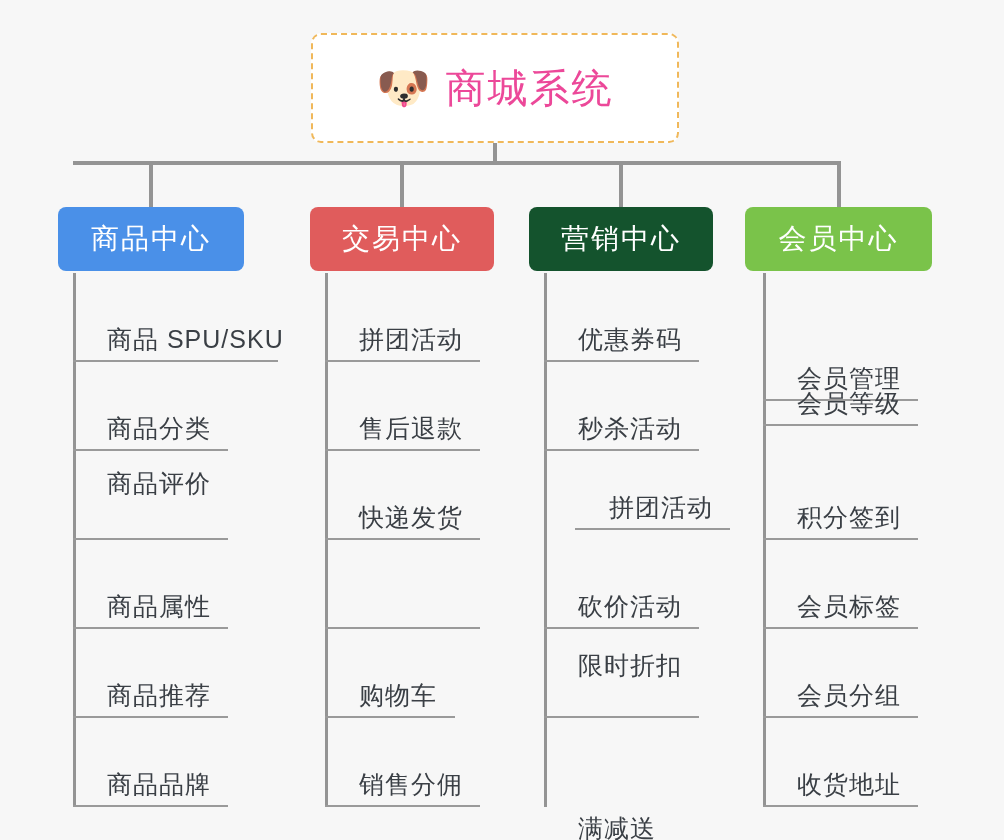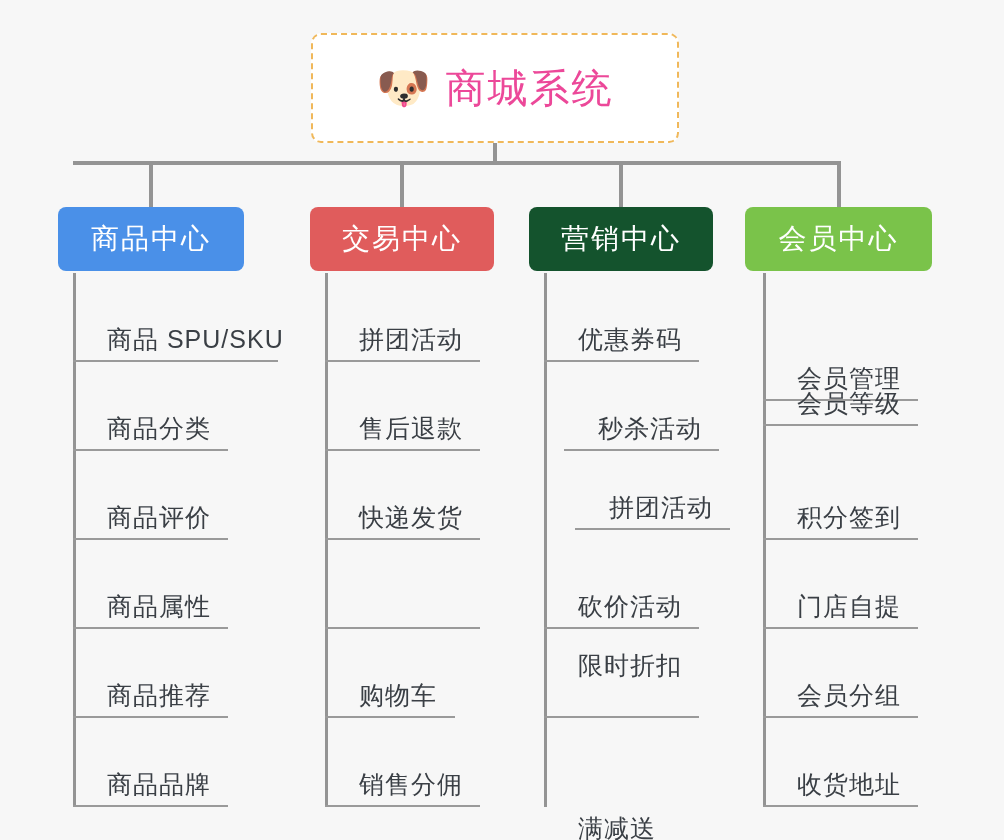--- a/index.html
+++ b/index.html
@@ -143,21 +143,21 @@
       <div class="col" style="left: 73px;">
         <div class="trunk" style="height: 534px;"></div>
         <div class="leaf" style="top: 0px; width: 205px;">
           <div class="leaf-label">商品 SPU/SKU</div>
           <div class="leaf-rule"></div>
         </div>
         <div class="leaf" style="top: 89px; width: 155px;">
           <div class="leaf-label">商品分类</div>
           <div class="leaf-rule"></div>
         </div>
-        <div class="leaf" style="top: 178px; width: 155px;">
+        <div class="leaf" style="top: 178px; width: 155px; gap: 34px;">
           <div class="leaf-label">商品评价</div>
           <div class="leaf-rule"></div>
         </div>
         <div class="leaf" style="top: 267px; width: 155px;">
           <div class="leaf-label">商品属性</div>
           <div class="leaf-rule"></div>
         </div>
         <div class="leaf" style="top: 356px; width: 155px;">
           <div class="leaf-label">商品推荐</div>
           <div class="leaf-rule"></div>
@@ -200,21 +200,21 @@
       <div class="conn conn-v" style="left: 619px; top: 161px; height: 46px;"></div>
       <div class="cat" style="left: 529px; width: 184px; background: #14532d;">
         <span class="cat-label">营销中心</span>
       </div>
       <div class="col" style="left: 544px;">
         <div class="trunk" style="height: 534px;"></div>
         <div class="leaf" style="top: 0px; width: 155px;">
           <div class="leaf-label">优惠券码</div>
           <div class="leaf-rule"></div>
         </div>
-        <div class="leaf" style="top: 89px; width: 155px; margin-left: 20px;">
+        <div class="leaf" style="top: 89px; width: 155px;">
           <div class="leaf-label">秒杀活动</div>
           <div class="leaf-rule"></div>
         </div>
         <div class="leaf" style="top: 168px; width: 155px; margin-left: 31px;">
           <div class="leaf-label">拼团活动</div>
           <div class="leaf-rule"></div>
         </div>
         <div class="leaf" style="top: 267px; width: 155px;">
           <div class="leaf-label">砍价活动</div>
           <div class="leaf-rule"></div>
@@ -240,21 +240,21 @@
         </div>
         <div class="leaf" style="top: 89px; width: 155px; justify-content: center;">
           <div class="leaf-label">会员等级</div>
           <div class="leaf-rule"></div>
         </div>
         <div class="leaf" style="top: 178px; width: 155px;">
           <div class="leaf-label">积分签到</div>
           <div class="leaf-rule"></div>
         </div>
         <div class="leaf" style="top: 267px; width: 155px;">
-          <div class="leaf-label">门店自提</div>
+          <div class="leaf-label">会员标签</div>
           <div class="leaf-rule"></div>
         </div>
         <div class="leaf" style="top: 356px; width: 155px;">
           <div class="leaf-label">会员分组</div>
           <div class="leaf-rule"></div>
         </div>
         <div class="leaf" style="top: 445px; width: 155px;">
           <div class="leaf-label">收货地址</div>
           <div class="leaf-rule"></div>
         </div>

